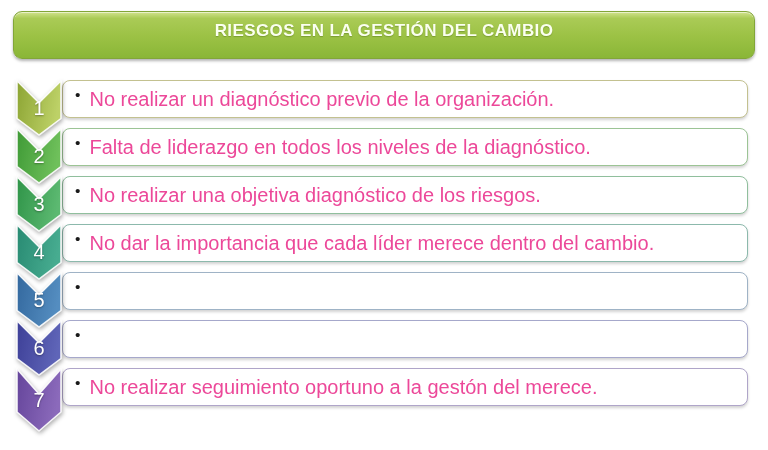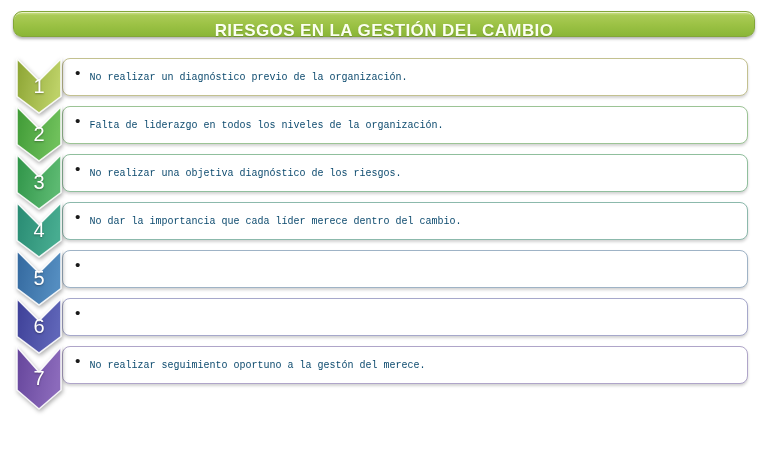--- a/index.html
+++ b/index.html
@@ -10,21 +10,21 @@
   }
   .canvas {
     position: relative;
     width: 768px;
     height: 450px;
     background: #ffffff;
     overflow: hidden;
   }
   .title-bar {
     margin: 11px 13px 8px 13px;
-    height: 26px;
+    height: 48px;
     line-height: 38px;
     text-align: center;
     border-radius: 9px;
     border: 1px solid #82a638;
     background: linear-gradient(#d2e38e 0%, #aacb56 14%, #9cc245 52%, #8ab637 100%);
     box-shadow: 0 2px 3px rgba(0,0,0,0.3), inset 0 1px 0 rgba(255,255,255,0.55);
     box-sizing: border-box;
     font-size: 17px;
     font-weight: bold;
     letter-spacing: 0.4px;
@@ -77,24 +77,23 @@
   }
   .bullet {
     color: #1a1a1a;
     font-size: 15.5px;
     margin-right: 9px;
     align-self: flex-start;
     line-height: 1.3;
     padding-top: 1px;
   }
   .txt {
-    color: #0c4a6e;
-    font-size: 10px;
+    color: #ec4899;
+    font-size: 20px;
     line-height: 1.3;
-    font-family: Liberation Mono, monospace;
   }
 </style>
 </head>
 <body>
 
 <div class="canvas">
   <div class="title-bar">
     <span>RIESGOS EN LA GESTIÓN DEL CAMBIO</span>
   </div>
   <div class="rows" id="rows">
@@ -125,21 +124,21 @@
                 <stop offset="0" stop-color="#3f9a36"></stop>
                 <stop offset="1" stop-color="#6fc05b"></stop>
               </linearGradient>
             </defs>
             <polygon points="1,1 23,26 45,1 45,44 23,63 1,44" fill="url(#grad1)" stroke="#ffffff" stroke-opacity="0.9" stroke-width="1.6" stroke-linejoin="round"></polygon>
           </svg>
           <div class="num" style="top: 16px;">2</div>
     </div>
     <div class="box" style="border-color: rgb(156, 196, 149);">
       <span class="bullet">•</span>
-      <span class="txt">Falta de liderazgo en todos los niveles de la organización.</span>
+      <span class="txt">Falta de liderazgo en todos los niveles de la diagnóstico.</span>
     </div>
   </div>
 
   <div class="row">
     <div class="chev" style="z-index: 48; height: 56px;">
       <svg viewBox="0 0 46 64" preserveAspectRatio="none" width="46" height="56">
             <defs>
               <linearGradient id="grad2" x1="0" y1="0" x2="1" y2="0.25">
                 <stop offset="0" stop-color="#2f9448"></stop>
                 <stop offset="1" stop-color="#5cb971"></stop>

